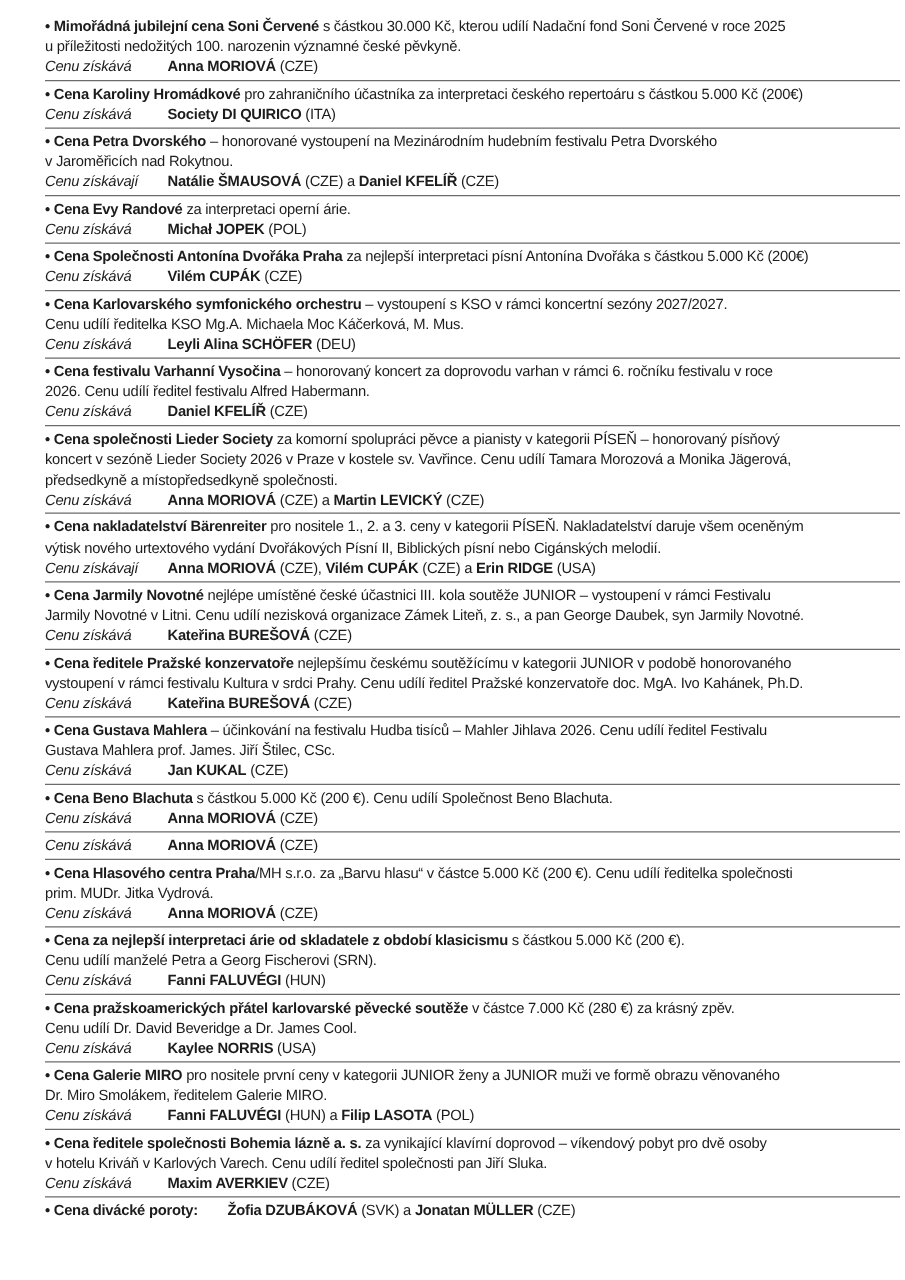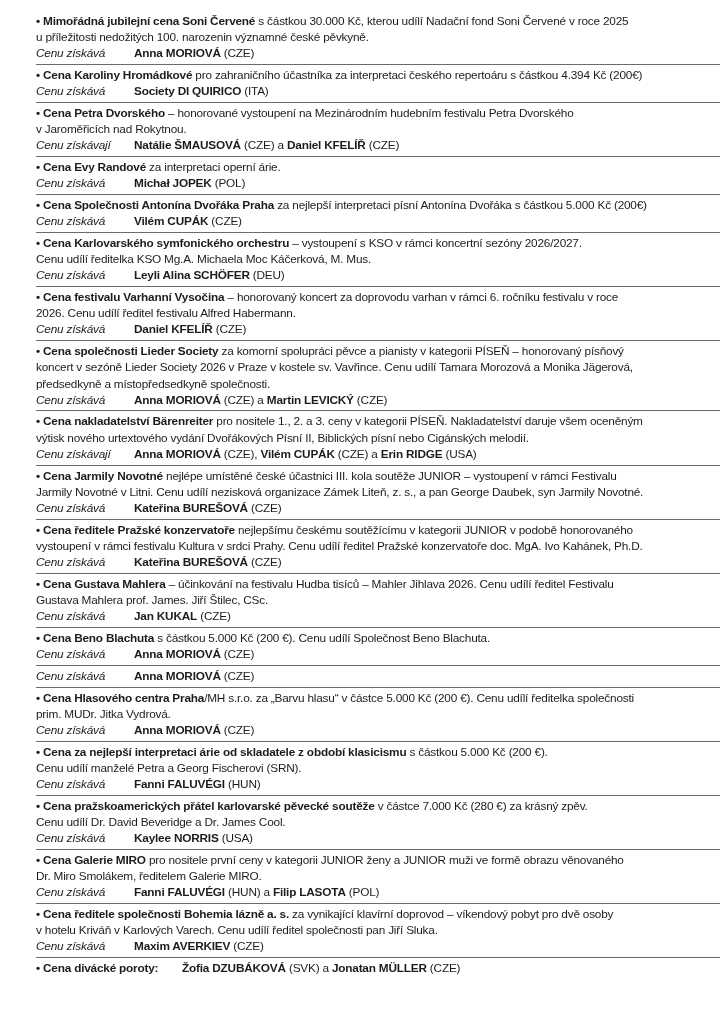--- a/index.html
+++ b/index.html
@@ -45,41 +45,41 @@
 </head>
 <body>
 
 <main class="doc">
   <section class="award">
     <p class="para"><span class="bullet">• </span><span class="title">Mimořádná jubilejní cena Soni Červené</span><span> s částkou 30.000 Kč, kterou udílí Nadační fond Soni Červené v roce 2025</span><span class="blk">u příležitosti nedožitých 100. narozenin významné české pěvkyně.</span></p>
     <p class="winner"><span class="wlabel">Cenu získává</span><span class="wnames"><span class="b">Anna MORIOVÁ</span><span> (CZE)</span></span></p>
   </section>
 
   <section class="award">
-    <p class="para"><span class="bullet">• </span><span class="title">Cena Karoliny Hromádkové</span><span> pro zahraničního účastníka za interpretaci českého repertoáru s částkou 4.394 Kč (200€)</span></p>
+    <p class="para"><span class="bullet">• </span><span class="title">Cena Karoliny Hromádkové</span><span> pro zahraničního účastníka za interpretaci českého repertoáru s částkou 5.000 Kč (200€)</span></p>
     <p class="winner"><span class="wlabel">Cenu získává</span><span class="wnames"><span class="b">Society DI QUIRICO</span><span> (ITA)</span></span></p>
   </section>
 
   <section class="award">
     <p class="para"><span class="bullet">• </span><span class="title">Cena Petra Dvorského</span><span> – honorované vystoupení na Mezinárodním hudebním festivalu Petra Dvorského</span><span class="blk">v Jaroměřicích nad Rokytnou.</span></p>
     <p class="winner"><span class="wlabel">Cenu získávají</span><span class="wnames"><span class="b">Natálie ŠMAUSOVÁ</span><span> (CZE) a </span><span class="b">Daniel KFELÍŘ</span><span> (CZE)</span></span></p>
   </section>
 
   <section class="award">
     <p class="para"><span class="bullet">• </span><span class="title">Cena Evy Randové</span><span> za interpretaci operní árie.</span></p>
     <p class="winner"><span class="wlabel">Cenu získává</span><span class="wnames"><span class="b">Michał JOPEK</span><span> (POL)</span></span></p>
   </section>
 
   <section class="award">
     <p class="para"><span class="bullet">• </span><span class="title">Cena Společnosti Antonína Dvořáka Praha</span><span> za nejlepší interpretaci písní Antonína Dvořáka s částkou 5.000 Kč (200€)</span></p>
     <p class="winner"><span class="wlabel">Cenu získává</span><span class="wnames"><span class="b">Vilém CUPÁK</span><span> (CZE)</span></span></p>
   </section>
 
   <section class="award">
-    <p class="para"><span class="bullet">• </span><span class="title">Cena Karlovarského symfonického orchestru</span><span> – vystoupení s KSO v rámci koncertní sezóny 2026/2027.</span><span class="blk">Cenu udílí ředitelka KSO Mg.A. Michaela Moc Káčerková, M. Mus.</span></p>
+    <p class="para"><span class="bullet">• </span><span class="title">Cena Karlovarského symfonického orchestru</span><span> – vystoupení s KSO v rámci koncertní sezóny 2027/2027.</span><span class="blk">Cenu udílí ředitelka KSO Mg.A. Michaela Moc Káčerková, M. Mus.</span></p>
     <p class="winner"><span class="wlabel">Cenu získává</span><span class="wnames"><span class="b">Leyli Alina SCHÖFER</span><span> (DEU)</span></span></p>
   </section>
 
   <section class="award">
     <p class="para"><span class="bullet">• </span><span class="title">Cena festivalu Varhanní Vysočina</span><span> – honorovaný koncert za doprovodu varhan v rámci 6. ročníku festivalu v roce</span><span class="blk">2026. Cenu udílí ředitel festivalu Alfred Habermann.</span></p>
     <p class="winner"><span class="wlabel">Cenu získává</span><span class="wnames"><span class="b">Daniel KFELÍŘ</span><span> (CZE)</span></span></p>
   </section>
 
   <section class="award">
     <p class="para"><span class="bullet">• </span><span class="title">Cena společnosti Lieder Society</span><span> za komorní spolupráci pěvce a pianisty v kategorii PÍSEŇ – honorovaný písňový</span><span class="blk">koncert v sezóně Lieder Society 2026 v Praze v kostele sv. Vavřince. Cenu udílí Tamara Morozová a Monika Jägerová,</span><span class="blk">předsedkyně a místopředsedkyně společnosti.</span></p>

